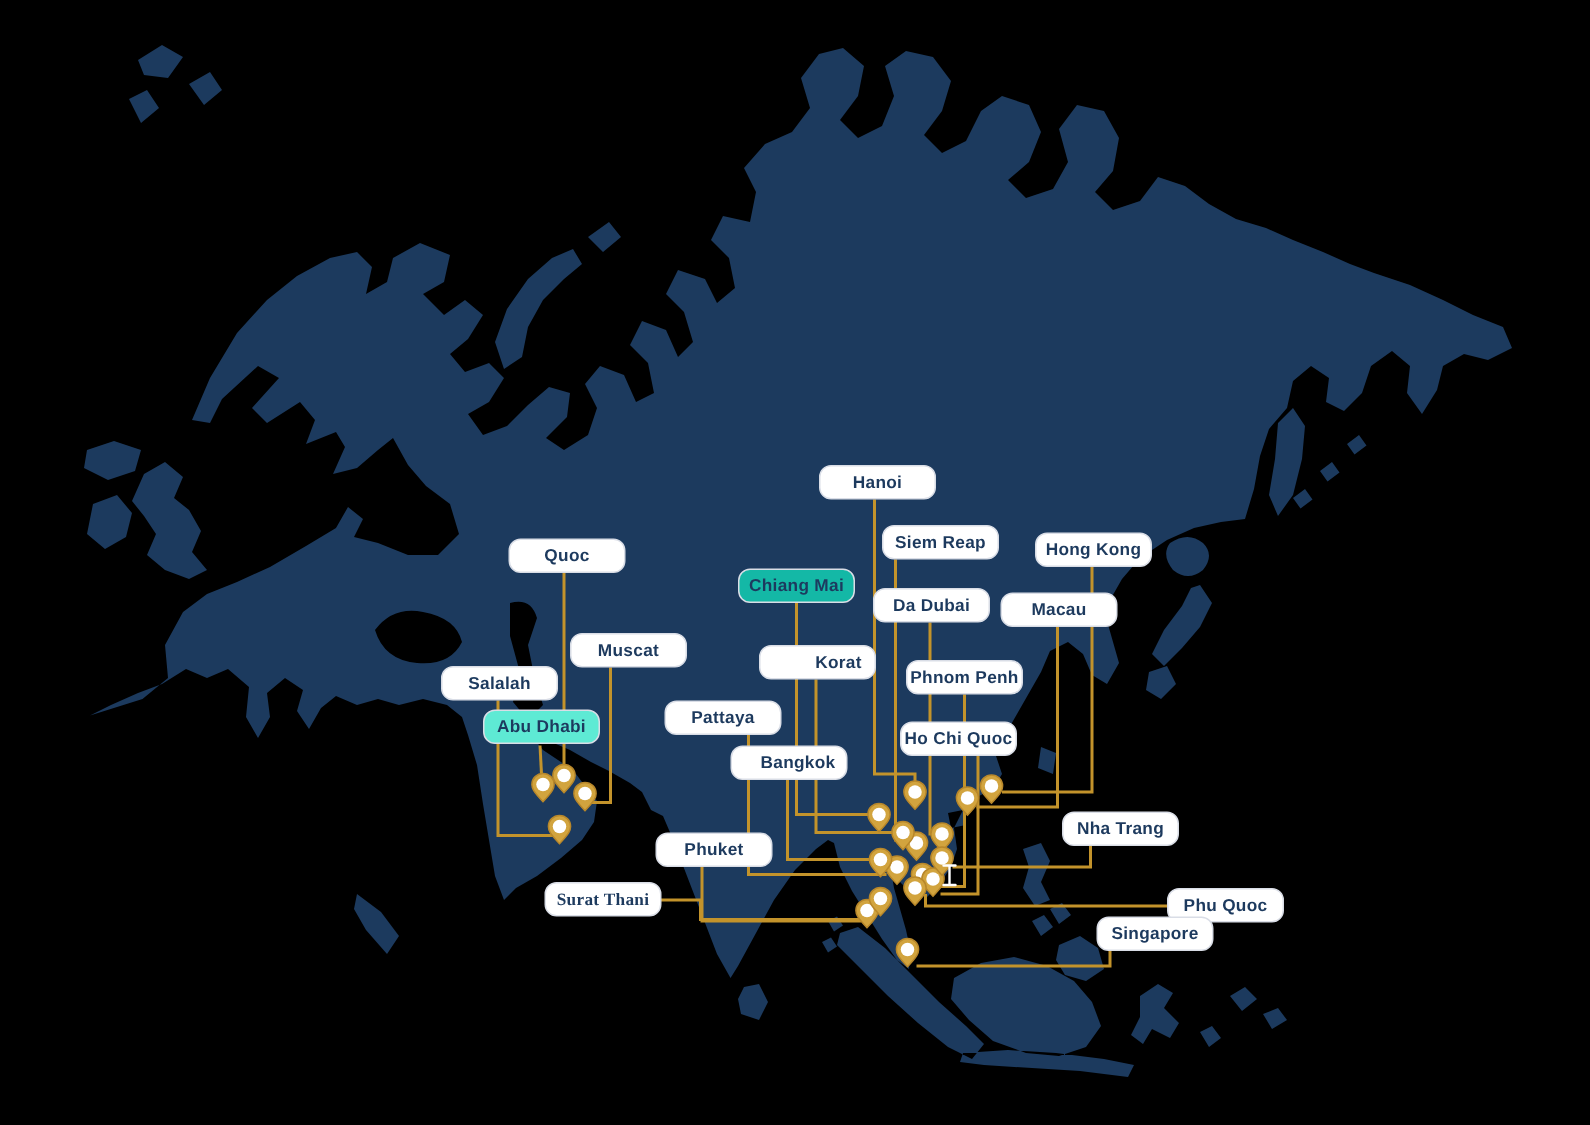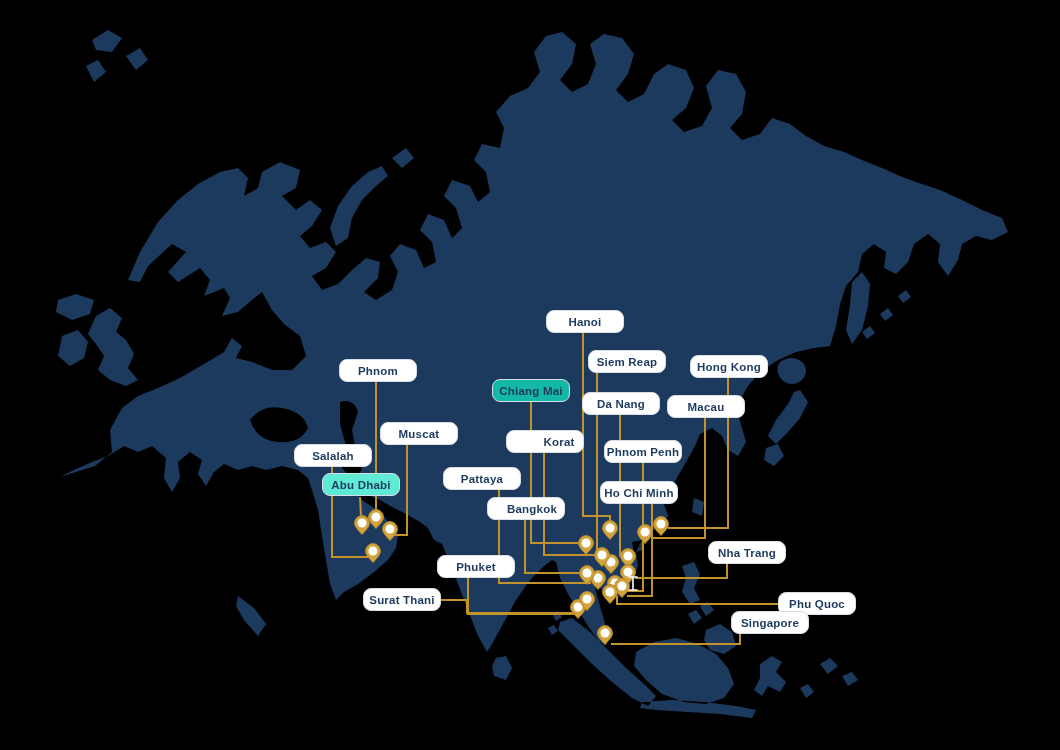--- a/index.html
+++ b/index.html
@@ -179,37 +179,37 @@
         </g>
         <g>
           <path d="M605,644.5 C598.4,637.5 597.6,635.6 597.6,633 A7.4,7.4 0 1 1 612.4,633 C612.4,635.6 611.6,637.5 605,644.5 Z" fill="#D2A43E" stroke="#B8872A" stroke-width="1"></path>
           <circle cx="605" cy="633" r="4.5" fill="#FFFFFF"></circle>
         </g>
       </g>
   </svg>
 
   <div id="labels">
       <div class="city-label" style="left: 546px; top: 310px; background: rgb(255, 255, 255); border-color: rgb(217, 221, 230); color: rgb(29, 58, 94);">Hanoi</div>
-      <div class="city-label" style="left: 339px; top: 359px; background: rgb(255, 255, 255); border-color: rgb(217, 221, 230); color: rgb(29, 58, 94);">Phnom</div>
+      <div class="city-label" style="left: 339px; top: 359px; background: rgb(255, 255, 255); border-color: rgb(217, 221, 230); color: rgb(29, 58, 94);">Quoc</div>
       <div class="city-label" style="left: 563px; top: 350px; background: rgb(255, 255, 255); border-color: rgb(217, 221, 230); color: rgb(29, 58, 94); margin-left: 25px;">Siem Reap</div>
       <div class="city-label" style="left: 690px; top: 355px; background: rgb(255, 255, 255); border-color: rgb(217, 221, 230); color: rgb(29, 58, 94);">Hong Kong</div>
       <div class="city-label" style="left: 492px; top: 379px; background: #14b8a6; border-color: rgb(217, 221, 230); color: rgb(29, 58, 94);">Chiang Mai</div>
-      <div class="city-label" style="left: 582px; top: 392px; background: rgb(255, 255, 255); border-color: rgb(217, 221, 230); color: rgb(29, 58, 94);">Da Nang</div>
+      <div class="city-label" style="left: 582px; top: 392px; background: rgb(255, 255, 255); border-color: rgb(217, 221, 230); color: rgb(29, 58, 94);">Da Dubai</div>
       <div class="city-label" style="left: 667px; top: 395px; background: rgb(255, 255, 255); border-color: rgb(217, 221, 230); color: rgb(29, 58, 94);">Macau</div>
       <div class="city-label" style="left: 380px; top: 422px; background: rgb(255, 255, 255); border-color: rgb(217, 221, 230); color: rgb(29, 58, 94);">Muscat</div>
       <div class="city-label" style="left: 506px; top: 430px; background: rgb(255, 255, 255); border-color: rgb(217, 221, 230); color: rgb(29, 58, 94); padding-left: 28px;">Korat</div>
       <div class="city-label" style="left: 294px; top: 444px; background: rgb(255, 255, 255); border-color: rgb(217, 221, 230); color: rgb(29, 58, 94);">Salalah</div>
       <div class="city-label" style="left: 604px; top: 440px; background: rgb(255, 255, 255); border-color: rgb(217, 221, 230); color: rgb(29, 58, 94);">Phnom Penh</div>
       <div class="city-label" style="left: 322px; top: 473px; background: #5eead4; border-color: rgb(217, 221, 230); color: rgb(29, 58, 94);">Abu Dhabi</div>
       <div class="city-label" style="left: 443px; top: 467px; background: rgb(255, 255, 255); border-color: rgb(217, 221, 230); color: rgb(29, 58, 94);">Pattaya</div>
-      <div class="city-label" style="left: 600px; top: 481px; background: rgb(255, 255, 255); border-color: rgb(217, 221, 230); color: rgb(29, 58, 94);">Ho Chi Minh</div>
+      <div class="city-label" style="left: 600px; top: 481px; background: rgb(255, 255, 255); border-color: rgb(217, 221, 230); color: rgb(29, 58, 94);">Ho Chi Quoc</div>
       <div class="city-label" style="left: 487px; top: 497px; background: rgb(255, 255, 255); border-color: rgb(217, 221, 230); color: rgb(29, 58, 94); padding-left: 12px;">Bangkok</div>
       <div class="city-label" style="left: 708px; top: 541px; background: rgb(255, 255, 255); border-color: rgb(217, 221, 230); color: rgb(29, 58, 94);">Nha Trang</div>
       <div class="city-label" style="left: 437px; top: 555px; background: rgb(255, 255, 255); border-color: rgb(217, 221, 230); color: rgb(29, 58, 94);">Phuket</div>
-      <div class="city-label" style="left: 363px; top: 588px; background: rgb(255, 255, 255); border-color: rgb(217, 221, 230); color: rgb(29, 58, 94);">Surat Thani</div>
+      <div class="city-label" style="left: 363px; top: 588px; background: rgb(255, 255, 255); border-color: rgb(217, 221, 230); color: rgb(29, 58, 94); font-family: Liberation Serif, serif;">Surat Thani</div>
       <div class="city-label" style="left: 778px; top: 592px; background: rgb(255, 255, 255); border-color: rgb(217, 221, 230); color: rgb(29, 58, 94);">Phu Quoc</div>
       <div class="city-label" style="left: 699px; top: 611px; background: rgb(255, 255, 255); border-color: rgb(217, 221, 230); color: rgb(29, 58, 94); margin-left: 32px;">Singapore</div>
     </div>
 
   <svg class="cursor-svg" id="cursor" width="14" height="16" viewBox="0 0 14 16" style="left: 626px; top: 576px;">
     <path d="M3,1 h8 M7,1 v13 M3,14 h8" fill="none" stroke-width="1.6" stroke-linecap="round" stroke="#FFFFFF"></path>
   </svg>
 </div>
 
 </body></html>

